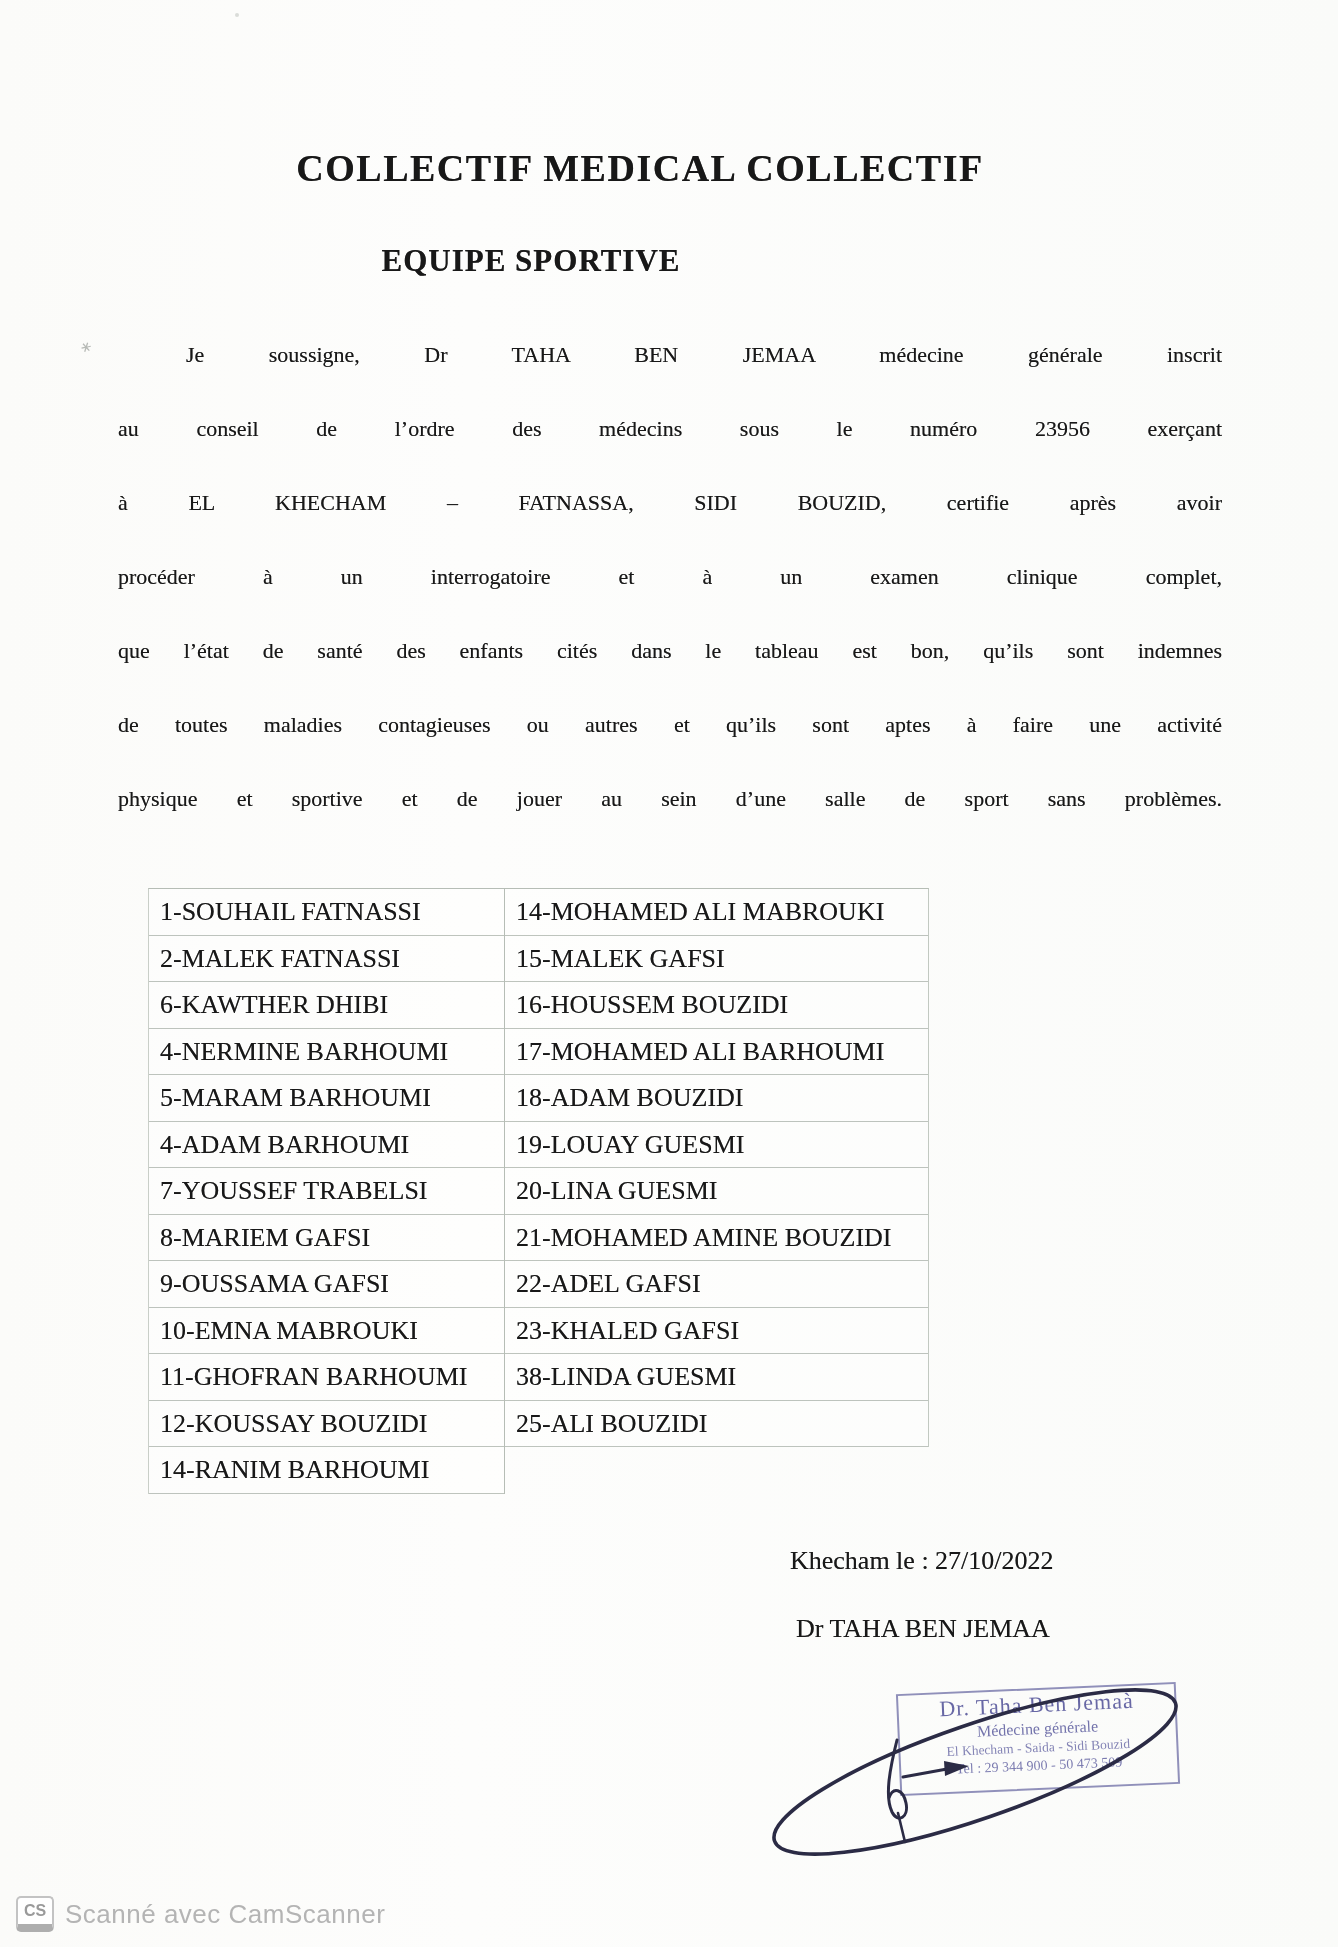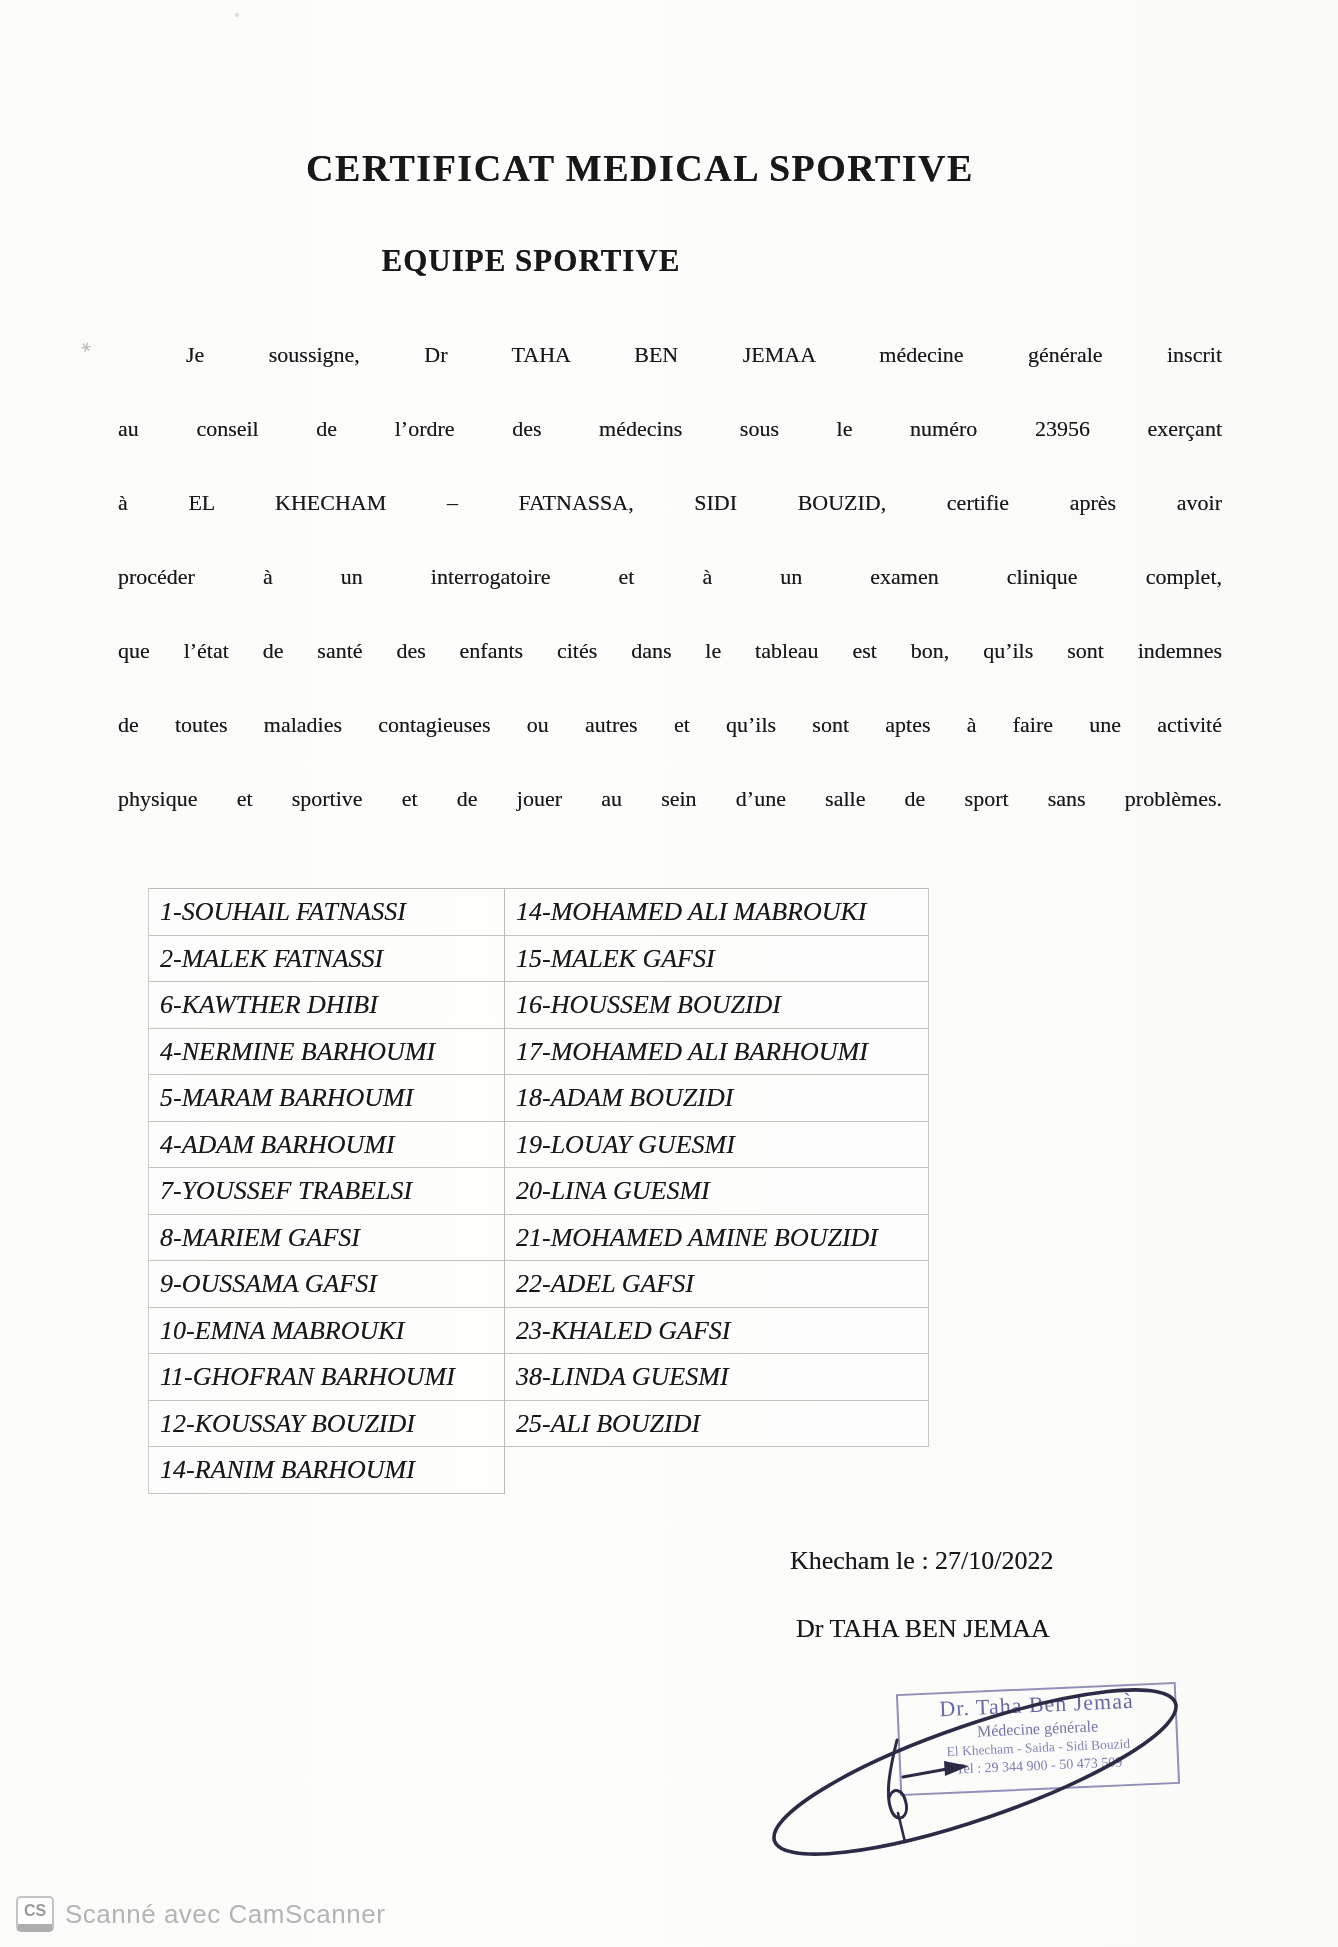--- a/index.html
+++ b/index.html
@@ -27,21 +27,21 @@
   .para{position:absolute;top:318px;left:118px;width:1104px;}
   .para-line{
     height:74px;line-height:74px;white-space:nowrap;
     font-size:22px;
     text-align:justify;text-align-last:justify;
     text-shadow:0 0 .4px rgba(0,0,0,.5);
   }
   .para-line.indent{padding-left:68px;}
   
   .roster{position:absolute;top:888px;left:148px;display:flex;align-items:flex-start;}
-  .col{border-top:1px solid rgba(125,138,125,.55);font-style:italic;}
+  .col{border-top:1px solid rgba(125,138,125,.55);}
   .col-left{width:355px;border-left:1px solid rgba(125,138,125,.40);border-right:1px solid rgba(125,138,125,.55);}
   .col-right{width:423px;border-right:1px solid rgba(125,138,125,.45);}
   .cell{
     height:46.5px;box-sizing:border-box;line-height:45px;
     border-bottom:1px solid rgba(125,138,125,.50);
     padding-left:11px;font-size:26px;white-space:nowrap;overflow:visible;
     text-shadow:0 0 .4px rgba(0,0,0,.5);
     background:rgba(255,255,255,.35);
   }
   
@@ -78,21 +78,21 @@
   }
   .cs-label{margin-left:11px;font-size:26px;color:#b4b4b4;letter-spacing:.5px;}
 </style>
 </head>
 <body>
 
 <div class="page">
 
   <div class="top-dot"></div>
 
-  <div class="doc-title">CERTIFICAT MEDICAL SPORTIVE</div>
+  <div class="doc-title">COLLECTIF MEDICAL COLLECTIF</div>
   <div class="doc-subtitle">EQUIPE SPORTIVE</div>
 
   <span class="margin-mark">∗</span>
 
   <div class="para">
     <div class="para-line indent">Je soussigne, Dr TAHA BEN JEMAA médecine générale inscrit</div>
     <div class="para-line">au conseil de l’ordre des médecins sous le numéro 23956 exerçant</div>
     <div class="para-line">à EL KHECHAM – FATNASSA, SIDI BOUZID, certifie après avoir</div>
     <div class="para-line">procéder à un interrogatoire et à un examen clinique complet,</div>
     <div class="para-line">que l’état de santé des enfants cités dans le tableau est bon, qu’ils sont indemnes</div>

